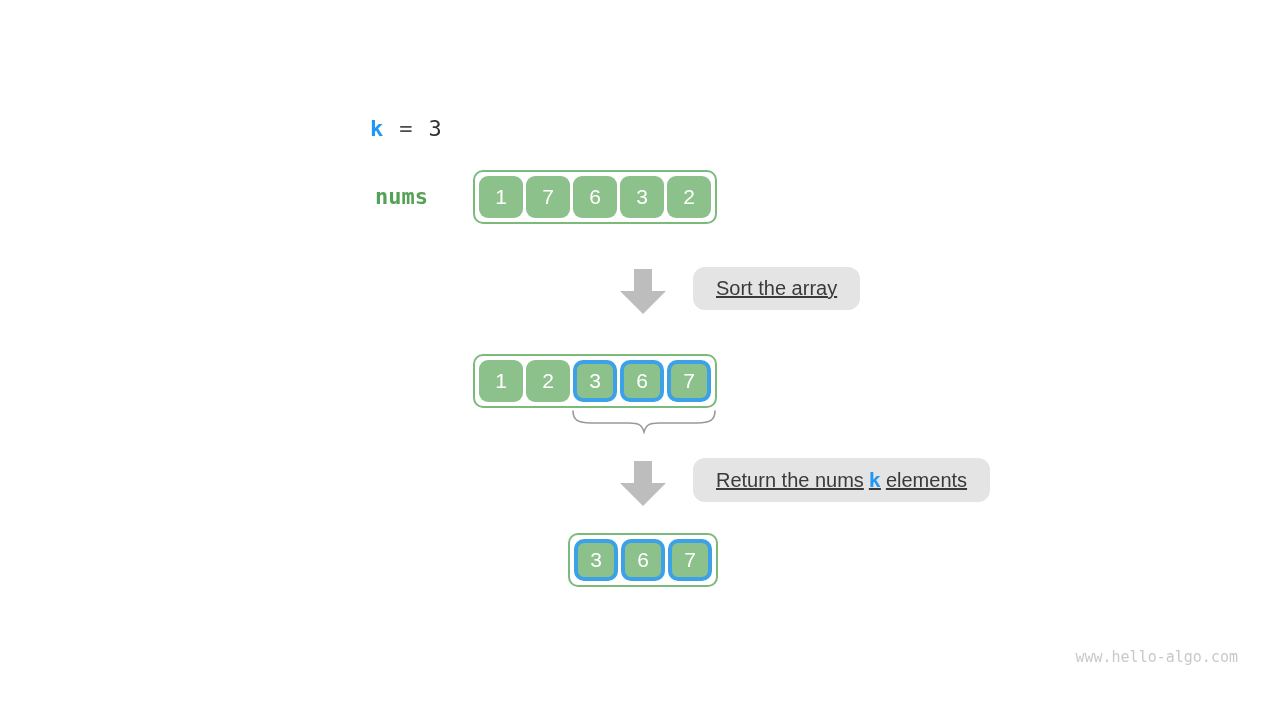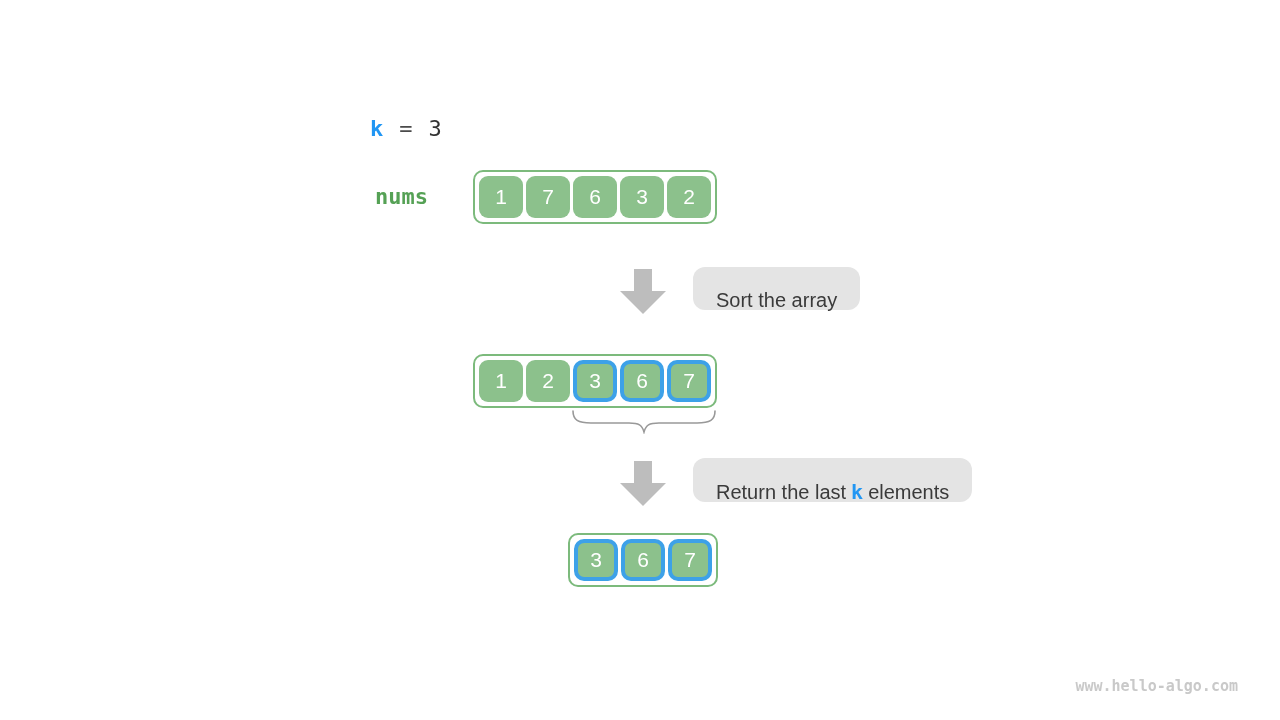--- a/index.html
+++ b/index.html
@@ -65,44 +65,44 @@
   .array-result{left:568px;top:533px;}
   
   .arrow{position:absolute;width:46px;height:45px;}
   .arrow polygon{fill:var(--arrow-gray);}
   .arrow-1{left:620px;top:269px;}
   .arrow-2{left:620px;top:461px;}
   
   .step-label{
     position:absolute;
     height:43px;line-height:43px;
-    padding:12px 23px;
+    padding:0 23px;
     background:var(--label-bg);
     color:var(--label-text);
     font-size:20px;
     border-radius:12px;
     white-space:nowrap;
+    text-decoration:underline;
   }
   .label-sort{left:693px;top:267px;}
   .label-return{left:693px;top:458px;height:44px;line-height:44px;}
   .k-inline{
     color:var(--k-blue);font-weight:bold;
     font-family:"DejaVu Sans Mono",monospace;
     margin:0 5px;
   }
   
   .brace{position:absolute;left:571px;top:410px;width:146px;height:24px;}
   .brace path{stroke:var(--brace-gray);stroke-width:1.6;fill:none;stroke-linecap:round;}
   
   .watermark{
-    position:absolute;right:42px;top:677px;
+    position:absolute;right:42px;top:648px;
     font-family:"DejaVu Sans Mono",monospace;
     font-size:15px;
     color:var(--watermark-gray);
-    font-weight:bold;
   }
 </style>
 </head>
 <body>
 
 <div class="stage">
 
   <div class="k-line">
     <span class="k-name">k</span>
     <span class="k-eq">=</span>
@@ -137,21 +137,21 @@
 
   <svg class="brace" viewBox="0 0 146 24" aria-hidden="true">
     <path d="M2,1 C2,10 7,13 20,13 L58,13 C68,13 71,15 73,22 C75,15 78,13 88,13 L126,13 C139,13 144,10 144,1"></path>
   </svg>
 
   <svg class="arrow arrow-2" viewBox="0 0 46 45" aria-hidden="true">
     <polygon points="14,0 32,0 32,22 46,22 23,45 0,22 14,22"></polygon>
   </svg>
 
   <div class="step-label label-return">
-    <span>Return the last</span><span class="k-inline">k</span><span>elements</span>
+    <span>Return the nums</span><span class="k-inline">k</span><span>elements</span>
   </div>
 
   <div class="array array-result">
       <div class="cell hl">3</div>
       <div class="cell hl">6</div>
       <div class="cell hl">7</div>
     </div>
 
   <div class="watermark">www.hello-algo.com</div>
 

